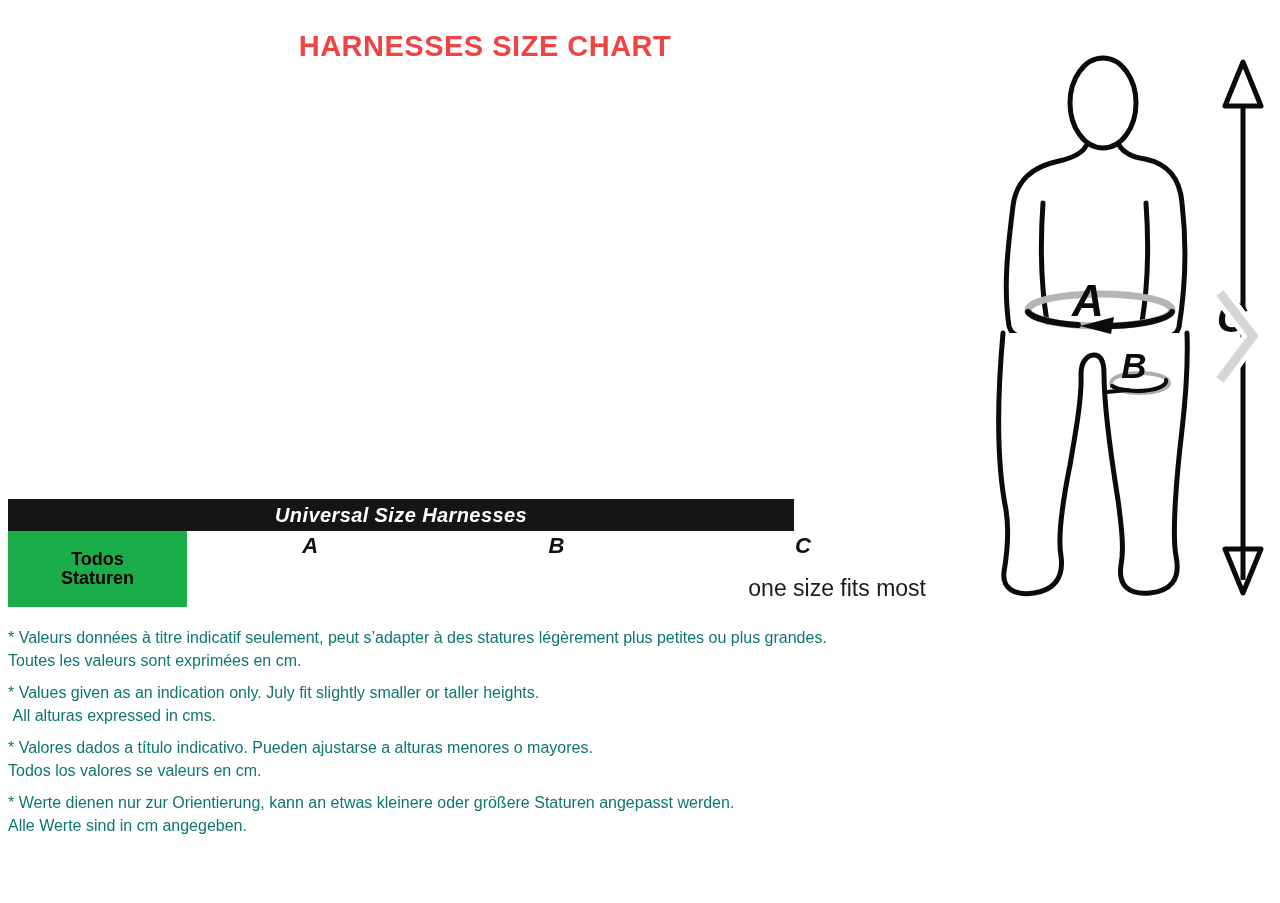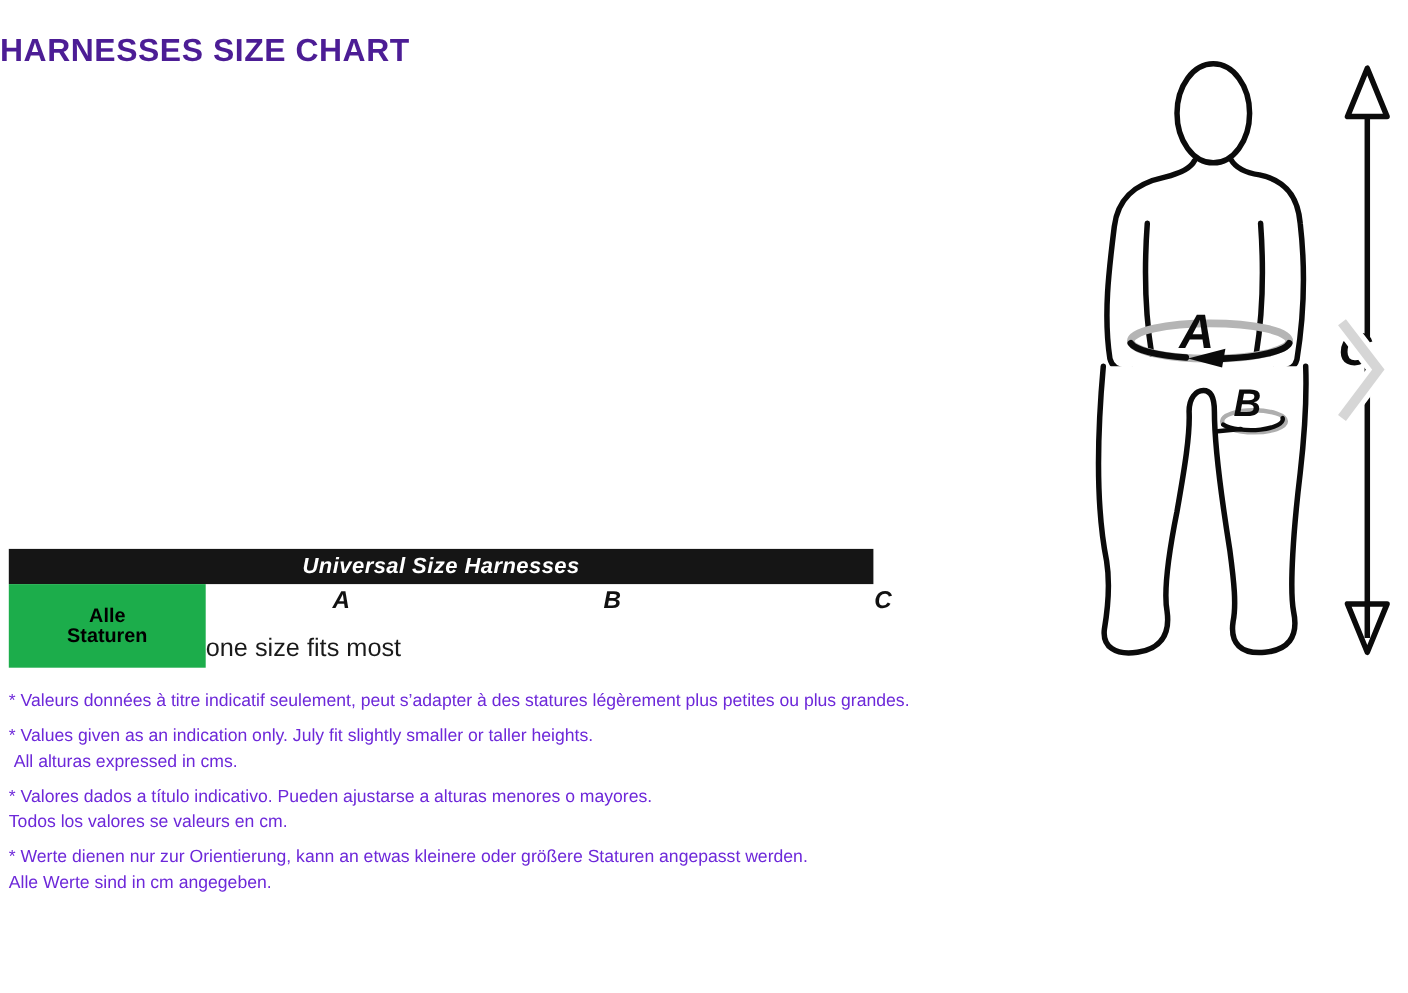--- a/index.html
+++ b/index.html
@@ -8,25 +8,25 @@
   #stage {
     position: relative;
     width: 1280px;
     height: 903px;
     background: #ffffff;
     overflow: hidden;
   }
   .page-title {
     position: absolute;
     left: 0; top: 30px; width: 970px;
-    text-align: left;
+    text-align: center;
     font-size: 29px;
     font-weight: bold;
     letter-spacing: 0.5px;
-    color: #4c1d95;
+    color: #ef4444;
   }
   .table-header-bar {
     position: absolute;
     left: 8px; top: 499px; width: 786px; height: 32px;
     background: #151515;
     color: #ffffff;
     display: flex; align-items: center; justify-content: center;
     font-size: 20px;
     font-weight: bold;
     font-style: italic;
@@ -52,28 +52,28 @@
     flex: 1;
     text-align: center;
     font-size: 22px;
     font-weight: bold;
     font-style: italic;
     color: #111111;
   }
   .fit-note-row {
     position: absolute;
     left: 187px; top: 570px; width: 739px; height: 36px;
-    display: flex; align-items: center; justify-content: flex-start;
+    display: flex; align-items: center; justify-content: flex-end;
     font-size: 23px;
     color: #1a1a1a;
   }
   .notes {
     position: absolute;
     left: 8px; top: 626px; width: 965px;
-    color: #6d28d9;
+    color: #0f766e;
     font-size: 16px;
     line-height: 23px;
   }
   .note-block { margin-bottom: 9px; }
   .note-line { white-space: pre-wrap; }
   .figure-wrap {
     position: absolute;
     left: 980px; top: 50px; width: 300px; height: 560px;
   }
   .fig-label {
@@ -88,37 +88,38 @@
 
 <div id="stage">
 
   <h1 class="page-title">HARNESSES SIZE CHART</h1>
 
   <div class="table-header-bar">
     <span>Universal Size Harnesses</span>
   </div>
 
   <div class="size-cell">
-    <span>Alle</span>
+    <span>Todos</span>
     <span>Staturen</span>
   </div>
 
   <div class="col-header-row">
     <div class="col-header">A</div>
     <div class="col-header">B</div>
     <div class="col-header">C</div>
   </div>
 
   <div class="fit-note-row">
     <span>one size fits most</span>
   </div>
 
   <div class="notes">
     <div class="note-block">
       <div class="note-line">* Valeurs données à titre indicatif seulement, peut s’adapter à des statures légèrement plus petites ou plus grandes.</div>
+      <div class="note-line">Toutes les valeurs sont exprimées en cm.</div>
     </div>
     <div class="note-block">
       <div class="note-line">* Values given as an indication only. July fit slightly smaller or taller heights.</div>
       <div class="note-line"> All alturas expressed in cms.</div>
     </div>
     <div class="note-block">
       <div class="note-line">* Valores dados a título indicativo. Pueden ajustarse a alturas menores o mayores.</div>
       <div class="note-line">Todos los valores se valeurs en cm.</div>
     </div>
     <div class="note-block">

